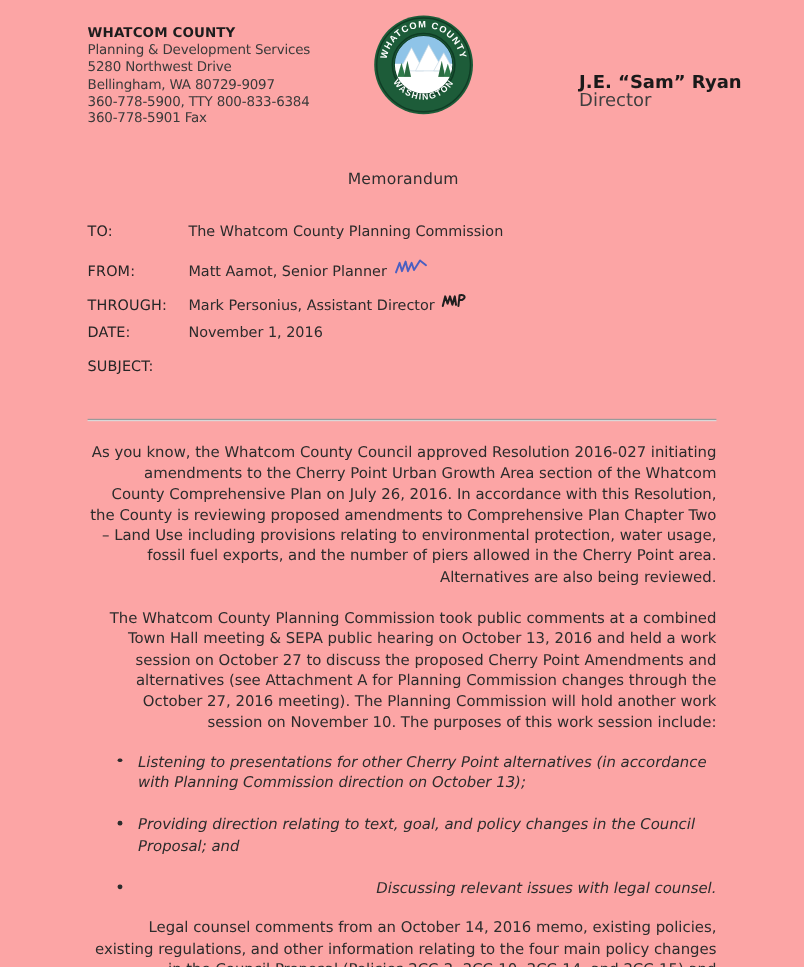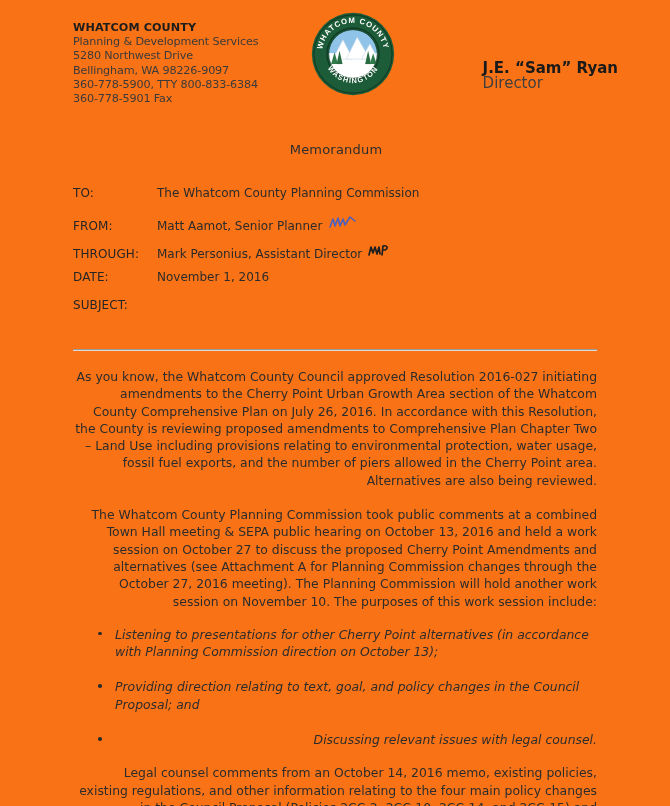--- a/index.html
+++ b/index.html
@@ -13,21 +13,21 @@
     position: relative;
     font-family: "DejaVu Sans", sans-serif;
     color: #2b2b2b;
     overflow: hidden;
   }
 
   .page {
     position: relative;
     width: 670px;
     height: 806px;
-    background: #f97316;
+    background: #fca5a5;
   }
 
   
   .letterhead {
     position: absolute;
     left: 0;
     top: 0;
     width: 670px;
     height: 118px;
   }
@@ -185,21 +185,21 @@
 <body>
 
 <div class="page">
 
   <div class="letterhead">
 
     <div class="lh-left">
       <div class="org">WHATCOM COUNTY</div>
       <div>Planning &amp; Development Services</div>
       <div>5280 Northwest Drive</div>
-      <div>Bellingham, WA  98226-9097</div>
+      <div>Bellingham, WA  80729-9097</div>
       <div>360-778-5900, TTY 800-833-6384</div>
       <div>360-778-5901 Fax</div>
     </div>
 
     <div class="seal">
       <svg viewBox="0 0 100 100" width="84" height="84" aria-hidden="true">
         <defs>
           <path id="arcTop" d="M 13,50 A 37,37 0 0 1 87,50" fill="none"></path>
           <path id="arcBot" d="M 15.5,50 A 34.5,34.5 0 0 0 84.5,50" fill="none"></path>
           <clipPath id="innerClip">

